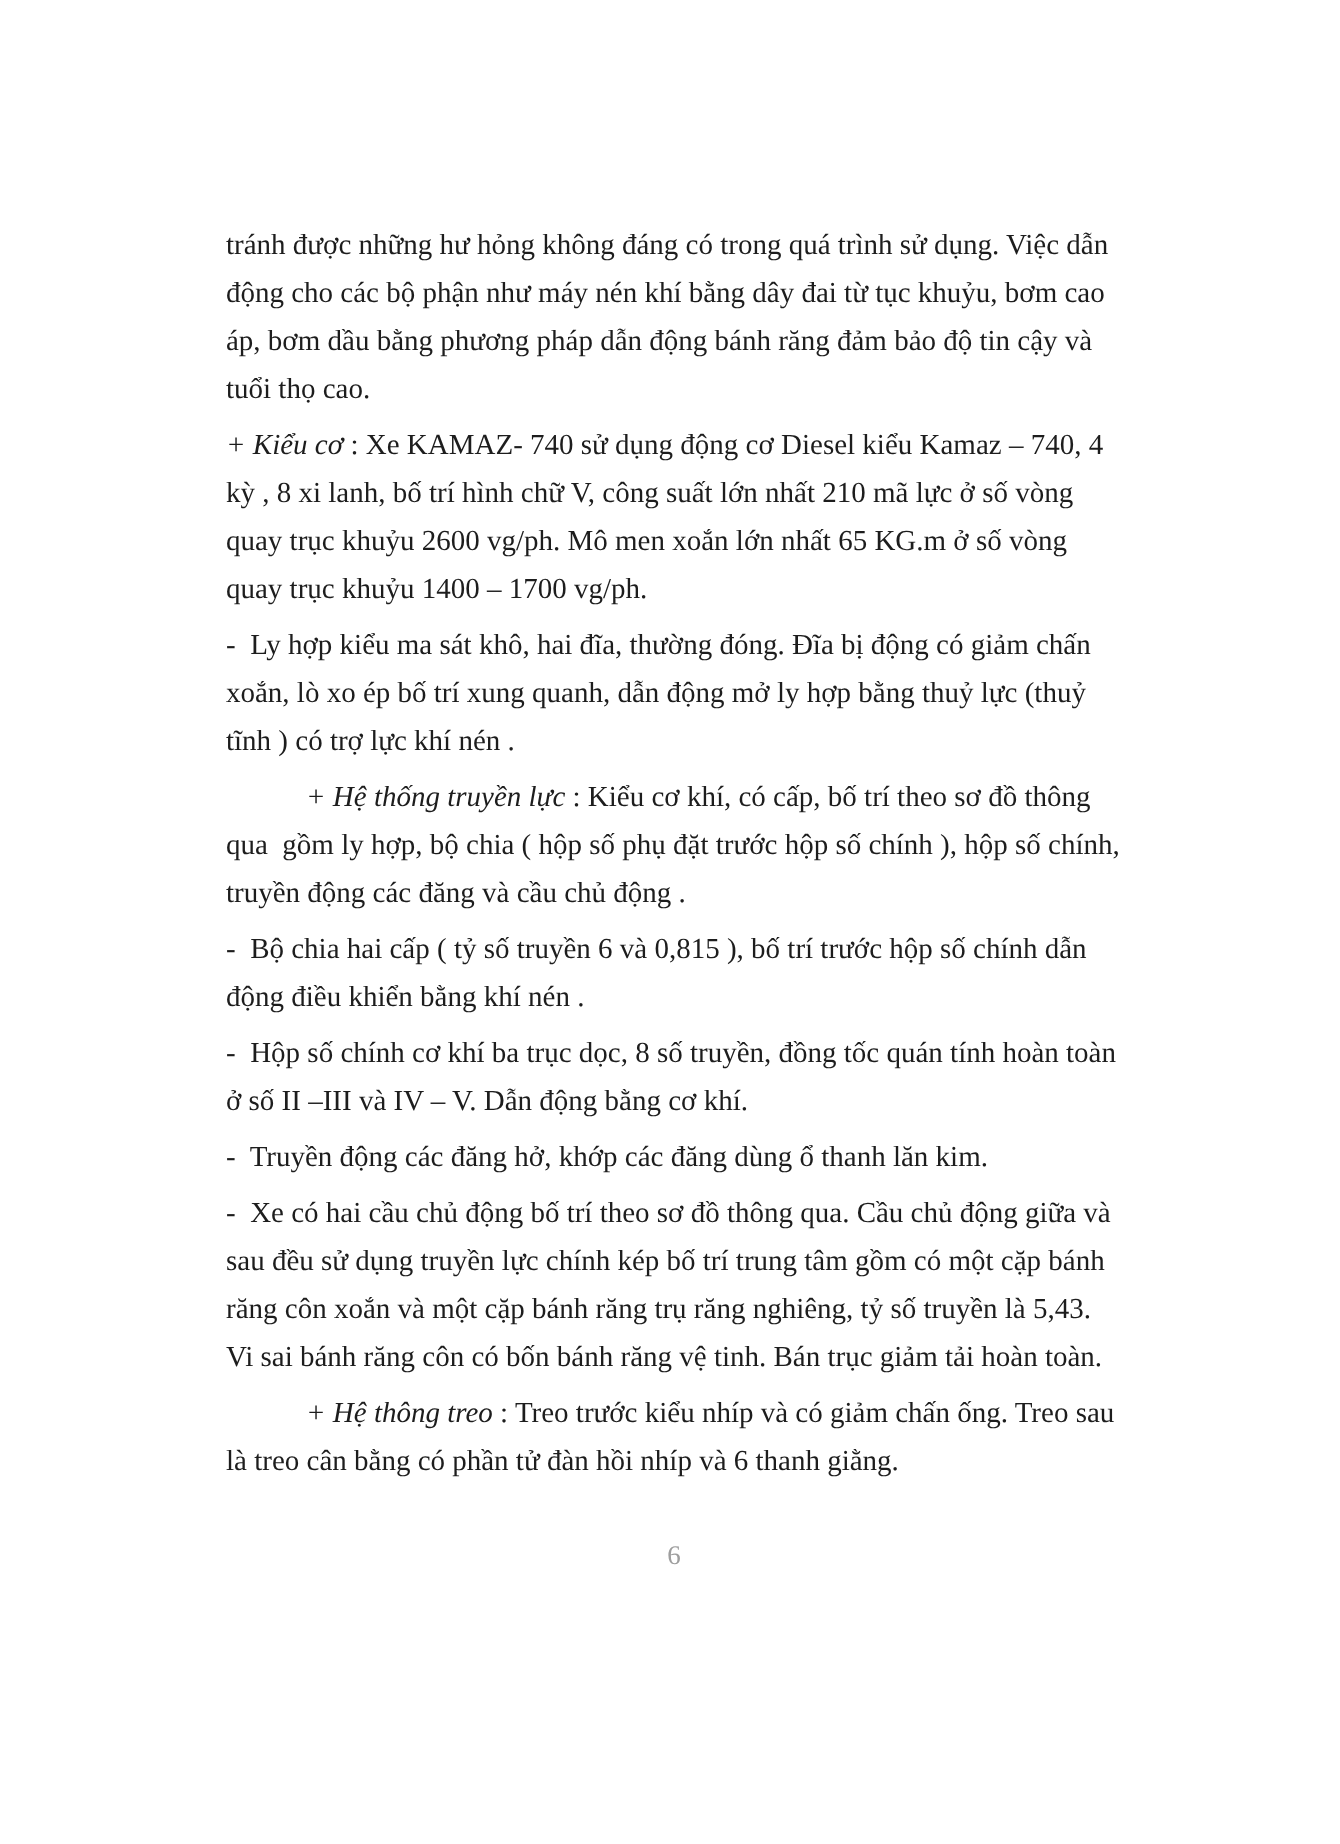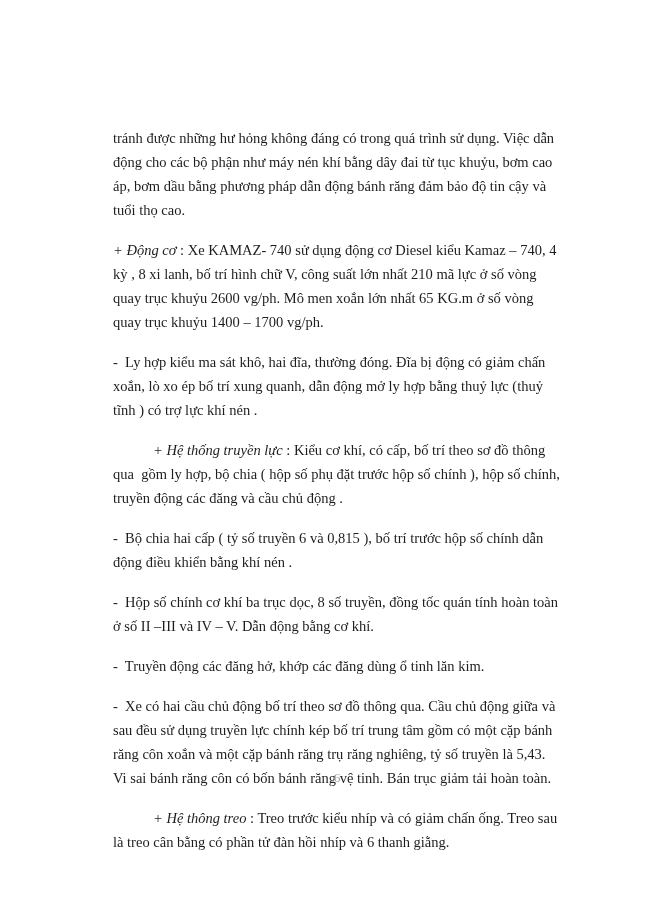--- a/index.html
+++ b/index.html
@@ -19,21 +19,21 @@
     position: absolute;
     left: 113px;
     top: 110px;
     width: 448px;
     color: #1d1d1d;
     font-size: 14.5px;
     line-height: 24px;
     text-align: left;
   }
   .para {
-    margin: 16px 0 4px 0;
+    margin: 1px 0 4px 0;
     white-space: pre-wrap;
   }
   .para.indented {
     text-indent: 40px;
   }
   .term-lead {
     font-style: italic;
   }
   .page-number {
     position: absolute;
@@ -48,31 +48,31 @@
 </style>
 </head>
 <body>
 
 <div class="doc-page">
 
   <div class="text-column">
 
     <p class="para"><span>tránh được những hư hỏng không đáng có trong quá trình sử dụng. Việc dẫn động cho các bộ phận như máy nén khí bằng dây đai từ tục khuỷu, bơm cao áp, bơm dầu bằng phương pháp dẫn động bánh răng đảm bảo độ tin cậy và tuổi thọ cao.</span></p>
 
-    <p class="para"><span class="term-lead">+ Động cơ</span><span> : Xe KAMAZ- 740 sử dụng động cơ Diesel kiểu Kamaz – 740, 4 kỳ , 8 xi lanh, bố trí hình chữ V, công suất lớn nhất 210 mã lực ở số vòng quay trục khuỷu 2600 vg/ph. Mô men xoắn lớn nhất 65 KG.m ở số vòng quay trục khuỷu 1400 – 1700 vg/ph.</span></p>
+    <p class="para"><span class="term-lead">+ Kiểu cơ</span><span> : Xe KAMAZ- 740 sử dụng động cơ Diesel kiểu Kamaz – 740, 4 kỳ , 8 xi lanh, bố trí hình chữ V, công suất lớn nhất 210 mã lực ở số vòng quay trục khuỷu 2600 vg/ph. Mô men xoắn lớn nhất 65 KG.m ở số vòng quay trục khuỷu 1400 – 1700 vg/ph.</span></p>
 
     <p class="para"><span>-  Ly hợp kiểu ma sát khô, hai đĩa, thường đóng. Đĩa bị động có giảm chấn xoắn, lò xo ép bố trí xung quanh, dẫn động mở ly hợp bằng thuỷ lực (thuỷ tĩnh ) có trợ lực khí nén .</span></p>
 
     <p class="para indented"><span class="term-lead">+ Hệ thống truyền lực</span><span> : Kiểu cơ khí, có cấp, bố trí theo sơ đồ thông qua  gồm ly hợp, bộ chia ( hộp số phụ đặt trước hộp số chính ), hộp số chính, truyền động các đăng và cầu chủ động .</span></p>
 
     <p class="para"><span>-  Bộ chia hai cấp ( tỷ số truyền 6 và 0,815 ), bố trí trước hộp số chính dẫn động điều khiển bằng khí nén .</span></p>
 
     <p class="para"><span>-  Hộp số chính cơ khí ba trục dọc, 8 số truyền, đồng tốc quán tính hoàn toàn ở số II –III và IV – V. Dẫn động bằng cơ khí.</span></p>
 
-    <p class="para"><span>-  Truyền động các đăng hở, khớp các đăng dùng ổ tinh lăn kim.</span></p>
+    <p class="para"><span>-  Truyền động các đăng hở, khớp các đăng dùng ổ thanh lăn kim.</span></p>
 
     <p class="para"><span>-  Xe có hai cầu chủ động bố trí theo sơ đồ thông qua. Cầu chủ động giữa và sau đều sử dụng truyền lực chính kép bố trí trung tâm gồm có một cặp bánh răng côn xoắn và một cặp bánh răng trụ răng nghiêng, tỷ số truyền là 5,43. Vi sai bánh răng côn có bốn bánh răng vệ tinh. Bán trục giảm tải hoàn toàn.</span></p>
 
     <p class="para indented"><span class="term-lead">+ Hệ thông treo</span><span> : Treo trước kiểu nhíp và có giảm chấn ống. Treo sau là treo cân bằng có phần tử đàn hồi nhíp và 6 thanh giằng.</span></p>
 
   </div>
 
   <div class="page-number">6</div>
 
 </div>

